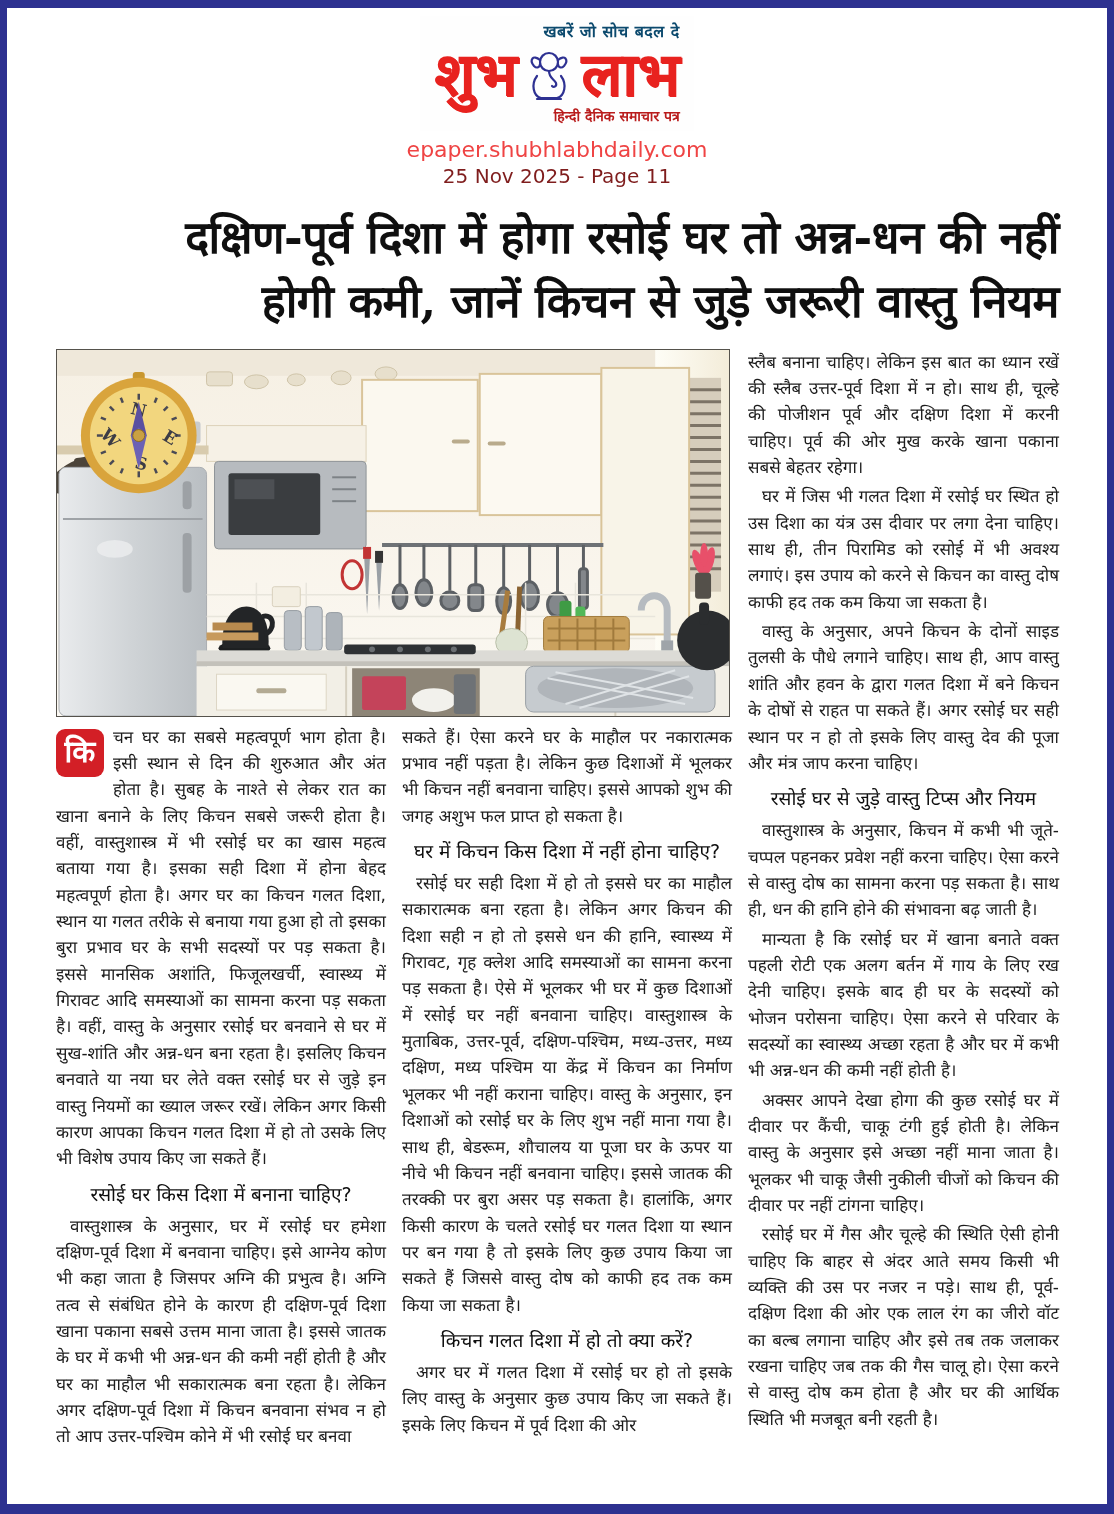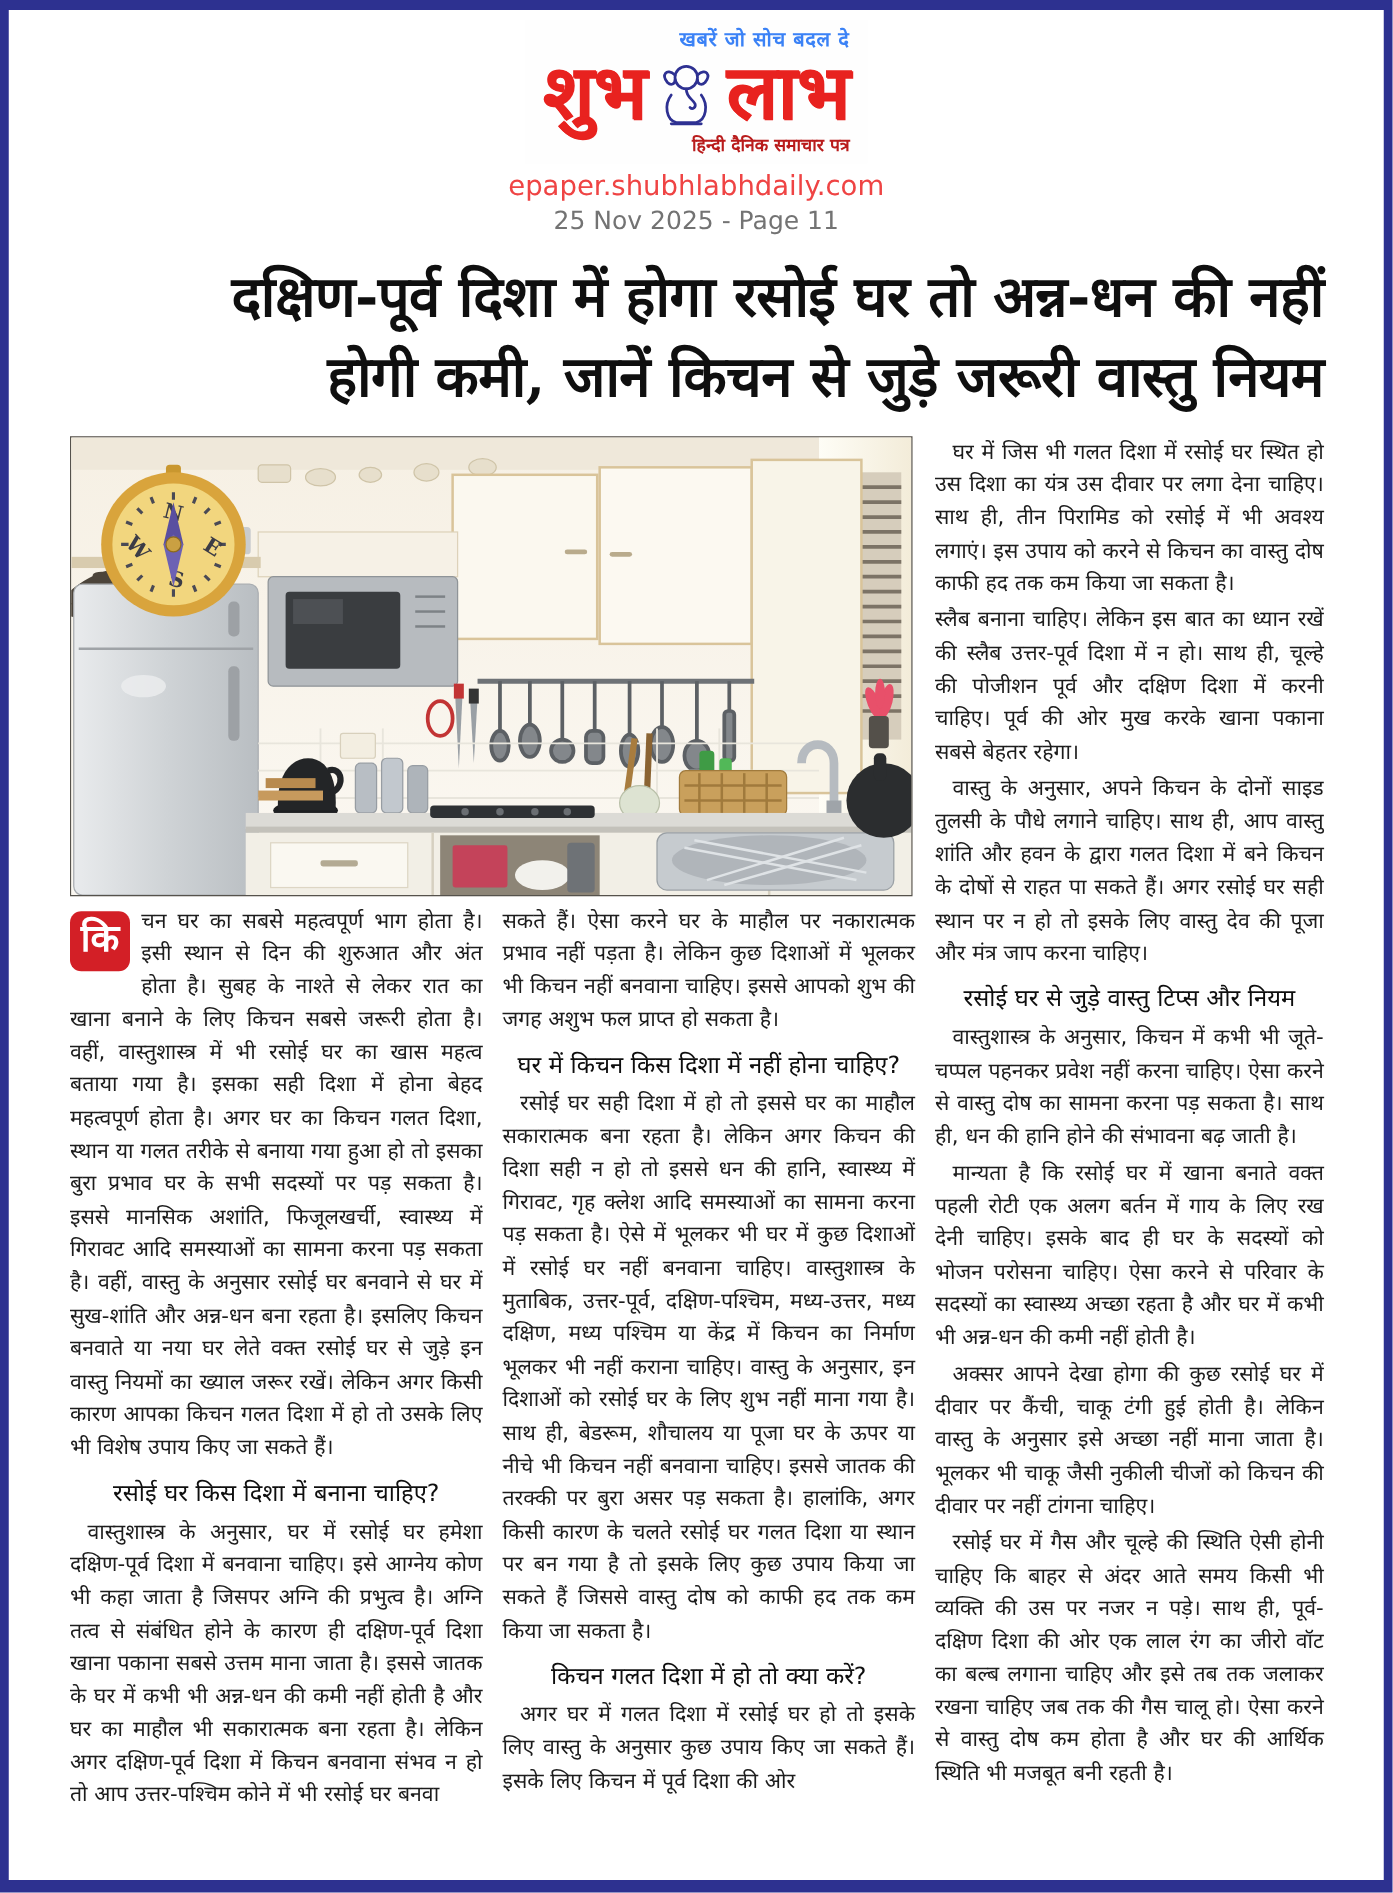--- a/index.html
+++ b/index.html
@@ -5,27 +5,27 @@
   html,body{margin:0;padding:0;}
   body{
     width:1114px;height:1514px;overflow:hidden;background:#ffffff;
     font-family:"DejaVu Sans","Liberation Sans",sans-serif;color:#1c1c1c;
     box-sizing:border-box;border-top:8px solid #2d3190;border-bottom:10px solid #2d3190;
     border-left:7px solid #2d3190;border-right:7px solid #2d3190;position:relative;
   }
   
   .masthead{width:100%;text-align:center;padding-top:8px;}
   .logo-box{display:inline-block;background:#fefefe;padding:4px 14px 6px;position:relative;}
-  .logo-tagline{color:#3b82f6;font-weight:bold;font-size:16px;text-align:right;letter-spacing:.5px;}
+  .logo-tagline{color:#0c4a6e;font-weight:bold;font-size:16px;text-align:right;letter-spacing:.5px;}
   .logo-main{display:flex;align-items:flex-end;justify-content:center;gap:6px;line-height:1;}
   .logo-word{color:#e8221f;font-size:60px;font-weight:800;
     font-family:"DejaVu Serif","Liberation Serif",serif;text-shadow:1px 1px 0 #e8221f;}
   .logo-sub{color:#b91c1c;font-weight:bold;font-size:14px;text-align:right;margin-top:2px;}
   .site-url{font-size:22px;color:#ef4444;margin-top:6px;}
-  .site-date{font-size:20px;color:#737373;margin-top:2px;}
+  .site-date{font-size:20px;color:#7f1d1d;margin-top:2px;}
   
   .headline{margin:18px 48px 14px 49px;text-align:right;color:#0f0f0f;
     font-family:"DejaVu Serif","Liberation Serif",serif;font-weight:800;
     font-size:45px;line-height:1.43;letter-spacing:-.5px;}
   
   .content{display:flex;gap:16px;padding:0 48px 0 49px;align-items:flex-start;}
   .left-wrap{width:676px;flex:0 0 676px;}
   .col{width:330px;}
   .col3{width:311px;flex:0 0 311px;}
   .two-cols{display:flex;gap:16px;margin-top:7px;}
@@ -323,22 +323,22 @@
         <p class="para no-indent">सकते हैं। ऐसा करने घर के माहौल पर नकारात्मक प्रभाव नहीं पड़ता है। लेकिन कुछ दिशाओं में भूलकर भी किचन नहीं बनवाना चाहिए। इससे आपको शुभ की जगह अशुभ फल प्राप्त हो सकता है।</p>
         <div class="subhead">घर में किचन किस दिशा में नहीं होना चाहिए?</div>
         <p class="para">रसोई घर सही दिशा में हो तो इससे घर का माहौल सकारात्मक बना रहता है। लेकिन अगर किचन की दिशा सही न हो तो इससे धन की हानि, स्वास्थ्य में गिरावट, गृह क्लेश आदि समस्याओं का सामना करना पड़ सकता है। ऐसे में भूलकर भी घर में कुछ दिशाओं में रसोई घर नहीं बनवाना चाहिए। वास्तुशास्त्र के मुताबिक, उत्तर-पूर्व, दक्षिण-पश्चिम, मध्य-उत्तर, मध्य दक्षिण, मध्य पश्चिम या केंद्र में किचन का निर्माण भूलकर भी नहीं कराना चाहिए। वास्तु के अनुसार, इन दिशाओं को रसोई घर के लिए शुभ नहीं माना गया है। साथ ही, बेडरूम, शौचालय या पूजा घर के ऊपर या नीचे भी किचन नहीं बनवाना चाहिए। इससे जातक की तरक्की पर बुरा असर पड़ सकता है। हालांकि, अगर किसी कारण के चलते रसोई घर गलत दिशा या स्थान पर बन गया है तो इसके लिए कुछ उपाय किया जा सकते हैं जिससे वास्तु दोष को काफी हद तक कम किया जा सकता है।</p>
         <div class="subhead">किचन गलत दिशा में हो तो क्या करें?</div>
         <p class="para">अगर घर में गलत दिशा में रसोई घर हो तो इसके लिए वास्तु के अनुसार कुछ उपाय किए जा सकते हैं। इसके लिए किचन में पूर्व दिशा की ओर</p>
       </div>
     </div>
   </div>
 
   <div class="col3">
+    <p class="para no-indent">स्लैब बनाना चाहिए। लेकिन इस बात का ध्यान रखें की स्लैब उत्तर-पूर्व दिशा में न हो। साथ ही, चूल्हे की पोजीशन पूर्व और दक्षिण दिशा में करनी चाहिए। पूर्व की ओर मुख करके खाना पकाना सबसे बेहतर रहेगा।</p>
     <p class="para">घर में जिस भी गलत दिशा में रसोई घर स्थित हो उस दिशा का यंत्र उस दीवार पर लगा देना चाहिए। साथ ही, तीन पिरामिड को रसोई में भी अवश्य लगाएं। इस उपाय को करने से किचन का वास्तु दोष काफी हद तक कम किया जा सकता है।</p>
-    <p class="para no-indent">स्लैब बनाना चाहिए। लेकिन इस बात का ध्यान रखें की स्लैब उत्तर-पूर्व दिशा में न हो। साथ ही, चूल्हे की पोजीशन पूर्व और दक्षिण दिशा में करनी चाहिए। पूर्व की ओर मुख करके खाना पकाना सबसे बेहतर रहेगा।</p>
     <p class="para">वास्तु के अनुसार, अपने किचन के दोनों साइड तुलसी के पौधे लगाने चाहिए। साथ ही, आप वास्तु शांति और हवन के द्वारा गलत दिशा में बने किचन के दोषों से राहत पा सकते हैं। अगर रसोई घर सही स्थान पर न हो तो इसके लिए वास्तु देव की पूजा और मंत्र जाप करना चाहिए।</p>
     <div class="subhead">रसोई घर से जुड़े वास्तु टिप्स और नियम</div>
     <p class="para">वास्तुशास्त्र के अनुसार, किचन में कभी भी जूते-चप्पल पहनकर प्रवेश नहीं करना चाहिए। ऐसा करने से वास्तु दोष का सामना करना पड़ सकता है। साथ ही, धन की हानि होने की संभावना बढ़ जाती है।</p>
     <p class="para">मान्यता है कि रसोई घर में खाना बनाते वक्त पहली रोटी एक अलग बर्तन में गाय के लिए रख देनी चाहिए। इसके बाद ही घर के सदस्यों को भोजन परोसना चाहिए। ऐसा करने से परिवार के सदस्यों का स्वास्थ्य अच्छा रहता है और घर में कभी भी अन्न-धन की कमी नहीं होती है।</p>
     <p class="para">अक्सर आपने देखा होगा की कुछ रसोई घर में दीवार पर कैंची, चाकू टंगी हुई होती है। लेकिन वास्तु के अनुसार इसे अच्छा नहीं माना जाता है। भूलकर भी चाकू जैसी नुकीली चीजों को किचन की दीवार पर नहीं टांगना चाहिए।</p>
     <p class="para">रसोई घर में गैस और चूल्हे की स्थिति ऐसी होनी चाहिए कि बाहर से अंदर आते समय किसी भी व्यक्ति की उस पर नजर न पड़े। साथ ही, पूर्व-दक्षिण दिशा की ओर एक लाल रंग का जीरो वॉट का बल्ब लगाना चाहिए और इसे तब तक जलाकर रखना चाहिए जब तक की गैस चालू हो। ऐसा करने से वास्तु दोष कम होता है और घर की आर्थिक स्थिति भी मजबूत बनी रहती है।</p>
   </div>
 </div>
 
 </body></html>

